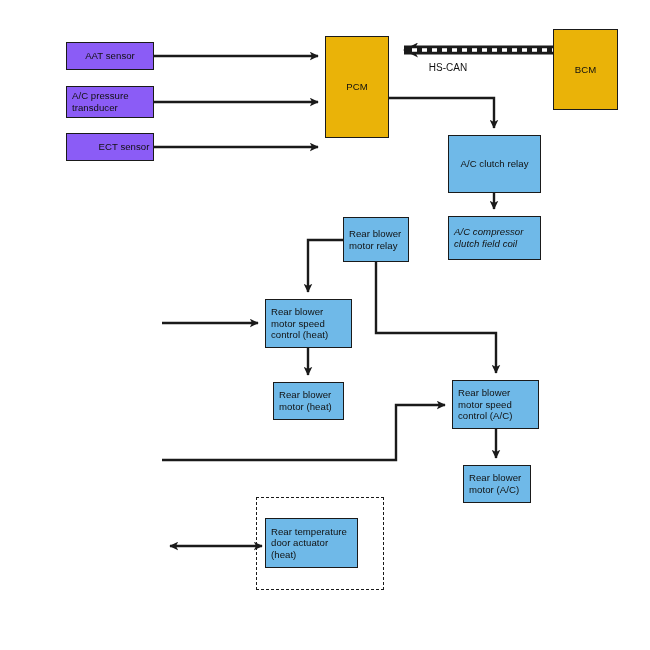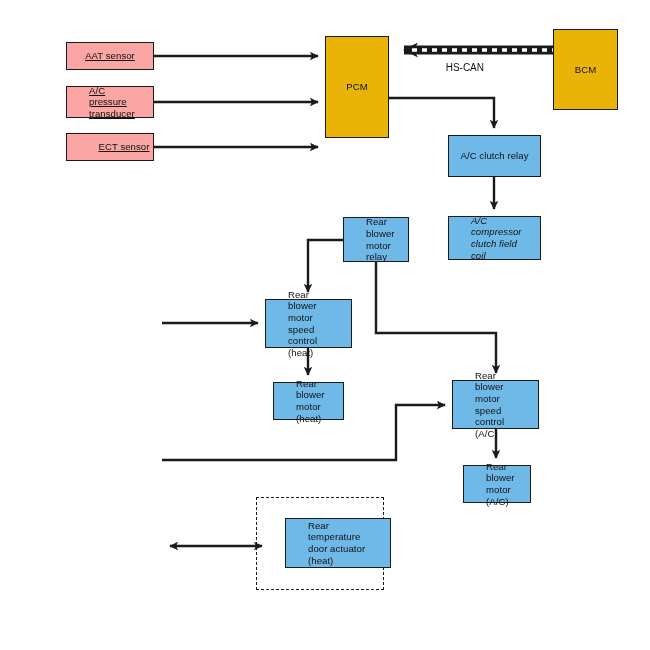--- a/index.html
+++ b/index.html
@@ -30,27 +30,27 @@
     border: 1.6px solid #1a1a1a;
     display: flex;
     flex-direction: column;
     justify-content: center;
     font-size: 9.6px;
     line-height: 11.6px;
     color: #111111;
     letter-spacing: 0.05px;
     z-index: 3;
   }
-  .node.green { background: #fca5a5; text-decoration: underline; }
+  .node.green { background: #8b5cf6; }
   .node.blue  { background: #6fb9e8; }
   .node.yellow{ background: #eab308; }
 
   .node .label {
     white-space: pre-line;
-    padding: 0 22px;
+    padding: 0 5px;
   }
   .node.center .label { text-align: center; padding: 0 3px; }
   .node.left   .label { text-align: left; }
 
   .dashed-group {
     position: absolute;
     box-sizing: border-box;
     border: 1.7px dashed #1a1a1a;
     background: transparent;
     z-index: 2;
@@ -61,21 +61,21 @@
     color: #1a1a1a;
     letter-spacing: 0.3px;
     z-index: 4;
     margin-top: 47px;
   }
   .bus-label {
     position: absolute;
     font-size: 10px;
     color: #111111;
     z-index: 4;
-    text-align: right;
+    text-align: center;
   }
 </style>
 </head>
 <body>
 
 <div id="diagram-root">
 
   <svg id="diagram-svg" viewBox="0 0 650 650" xmlns="http://www.w3.org/2000/svg">
     <defs>
       <marker id="arrowhead" markerWidth="9" markerHeight="9" refX="8.2" refY="4.5" orient="auto" markerUnits="userSpaceOnUse">
@@ -137,21 +137,21 @@
   </div>
 
   <div class="node yellow center" style="left:325px; top:36px; width:64px; height:102px;">
     <div class="label">PCM</div>
   </div>
 
   <div class="node yellow center" style="left:553px; top:29px; width:65px; height:81px;">
     <div class="label">BCM</div>
   </div>
 
-  <div class="node blue center" style="left:448px; top:135px; width:93px; height:42px;">
+  <div class="node blue center" style="left:448px; top:135px; width:93px; height:58px;">
     <div class="label">A/C clutch relay</div>
   </div>
 
   <div class="node blue left" style="left:448px; top:216px; width:93px; height:44px;font-style:italic;">
     <div class="label">A/C compressor
 clutch field coil</div>
   </div>
 
 
   <div class="node blue left" style="left:343px; top:217px; width:66px; height:45px;">
@@ -176,21 +176,21 @@
 control (A/C)</div>
   </div>
 
   <div class="node blue left" style="left:463px; top:465px; width:68px; height:38px;">
     <div class="label">Rear blower
 motor (A/C)</div>
   </div>
 
   <div class="dashed-group" style="left:256px; top:497px; width:128px; height:93px;"></div>
 
-  <div class="node blue left" style="left:285px; top:518px; width:106px; height:50px;">
+  <div class="node blue left" style="left:265px; top:518px; width:93px; height:50px;">
     <div class="label">Rear temperature
 door actuator
 (heat)</div>
   </div>
 
   <div class="bus-label" style="left:412px; top:62px; width:72px;">HS-CAN</div>
 
   <div class="figure-id" style="left:10px; top:627px;">E184427</div>
 
 </div>

